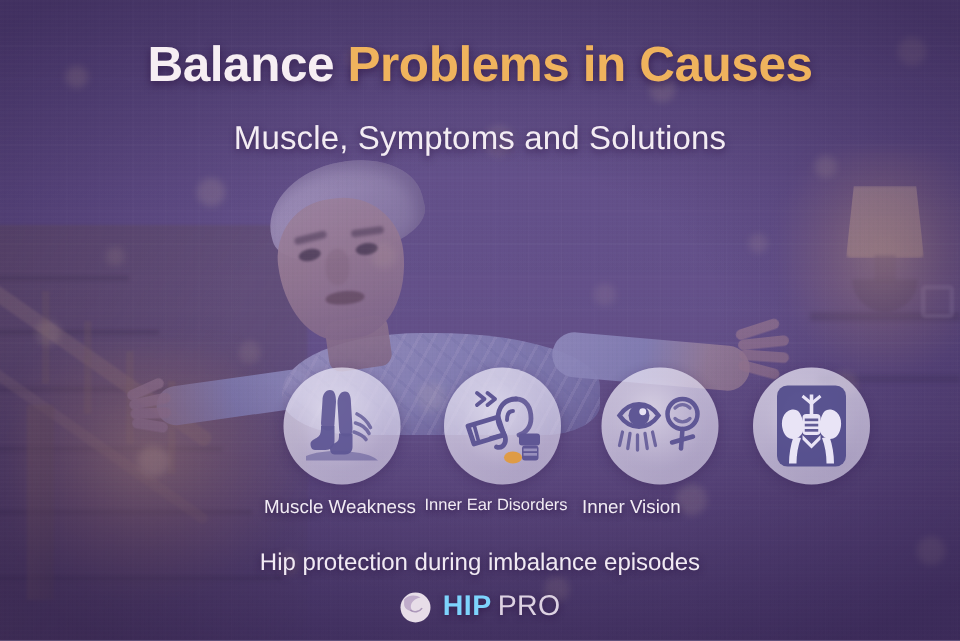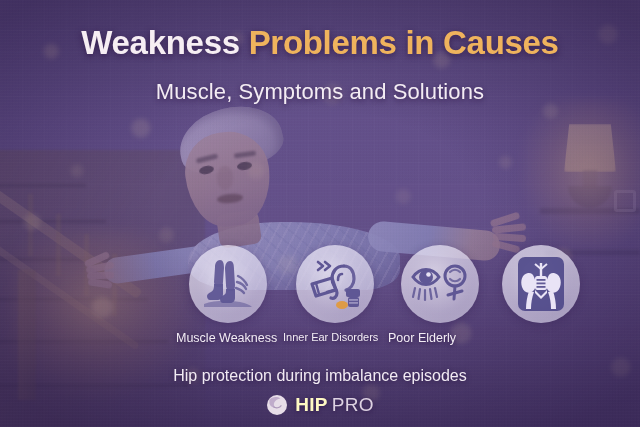--- a/index.html
+++ b/index.html
@@ -297,21 +297,21 @@
   .brand{
     position:absolute; left:0; right:0; top:394px;
     display:flex; align-items:center; justify-content:center; gap:7px;
   }
   .brand-mark{ width:22px; height:22px; }
   .brand-text{
     font-size:19px; letter-spacing:.3px;
     text-shadow:0 1px 4px rgba(45,22,70,.8);
     white-space:nowrap;
   }
-  .brand-text .b1{ color:#fef9c3; font-weight:bold; }
+  .brand-text .b1{ color:#7dd3fc; font-weight:bold; }
   .brand-text .b2{ color:#ddd2e2; font-weight:normal; margin-left:4px; }
 </style>
 </head>
 <body>
 
 <div id="poster">
 
   <div class="bg-layer bg-room"></div>
   <div class="bg-layer bg-grid"></div>
 
@@ -374,21 +374,21 @@
 
   <div class="wash"></div>
   <div class="wash2"></div>
   <div class="bokeh"></div>
   <div class="bg-layer bg-vignette"></div>
   <div class="noise"></div>
 
   <div class="content">
 
     <div class="title">
-      <span class="w1">Weakness</span>
+      <span class="w1">Balance</span>
       <span class="w2">Problems in Causes</span>
     </div>
 
     <div class="subtitle">Muscle, Symptoms and Solutions</div>
 
     <div class="icon-row">
 
       <div class="icon-item i0">
         <div class="icon-circle">
           <svg width="56" height="56" viewBox="0 0 56 56">
@@ -449,21 +449,21 @@
             </g>
             <g stroke="#5f5795" fill="none" stroke-width="3" stroke-linecap="round">
               <circle cx="45" cy="19" r="10"></circle>
               <path d="M45 29 L44 42"></path>
               <path d="M38 38 L52 34"></path>
               <path d="M40 15 C43 12 47 12 50 15" stroke-width="2.2" opacity=".8"></path>
               <path d="M40 22 C43 25 47 25 50 22" stroke-width="2.2" opacity=".8"></path>
             </g>
           </svg>
         </div>
-        <div class="icon-label">Poor Elderly</div>
+        <div class="icon-label">Inner Vision</div>
       </div>
 
       <div class="icon-item i3">
         <div class="icon-circle">
           <svg width="54" height="58" viewBox="0 0 54 58">
             <rect x="4" y="2" width="46" height="54" rx="7" fill="#4a4486" opacity=".88"></rect>
             <g fill="#e9e4f6">
               <path d="M27 8 L27 22" stroke="#e9e4f6" stroke-width="2.4"></path>
               <path d="M27 14 L21 9" stroke="#e9e4f6" stroke-width="2" fill="none"></path>
               <path d="M27 14 L33 9" stroke="#e9e4f6" stroke-width="2" fill="none"></path>

